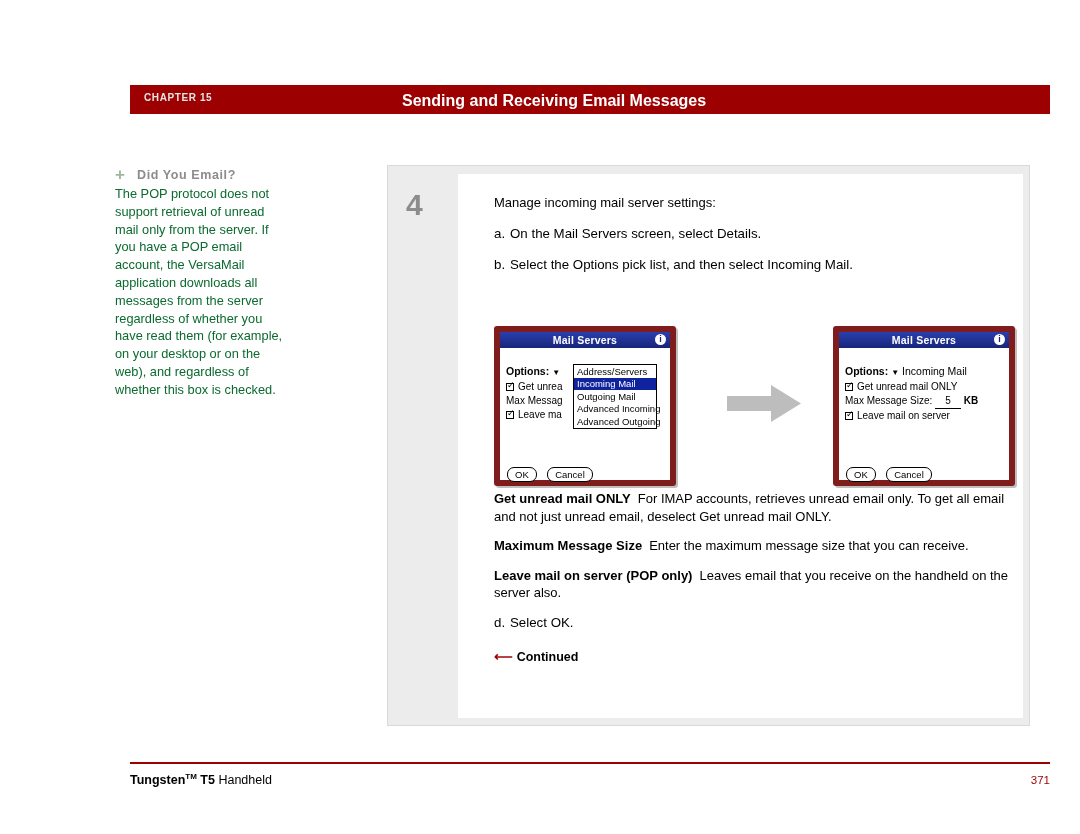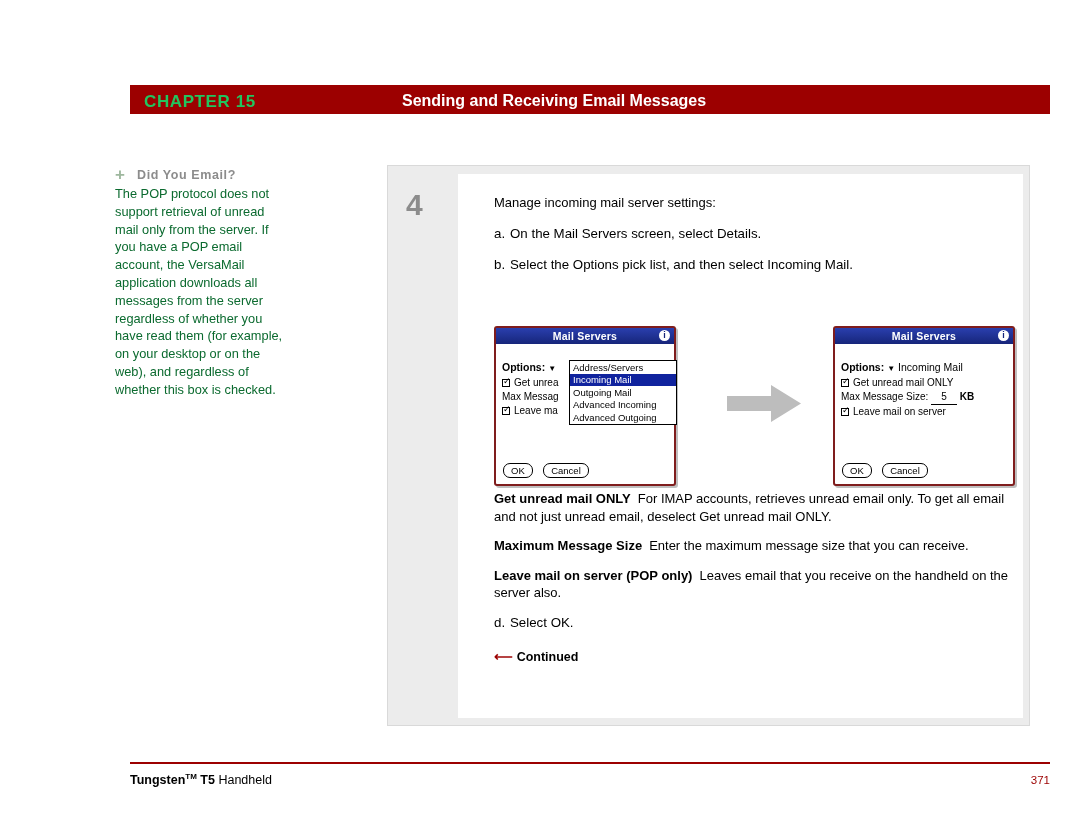--- a/index.html
+++ b/index.html
@@ -19,22 +19,22 @@
   
   .header-bar {
     position: absolute;
     left: 130px; top: 85px;
     width: 920px; height: 29px;
     background: #9c0000;
   }
   .header-chapter {
     position: absolute;
     left: 14px; top: 7px;
-    color: #22c55e;
-    font-size: 17px;
+    color: #e5e5e5;
+    font-size: 10px;
     font-weight: bold;
     letter-spacing: 0.6px;
   }
   .header-title {
     position: absolute;
     left: 272px; top: 7px;
     color: #ffffff;
     font-size: 16px;
     font-weight: bold;
   }
@@ -136,21 +136,21 @@
   .devices {
     position: absolute;
     left: 106px; top: 160px;
     width: 520px; height: 160px;
   }
   .device {
     position: absolute;
     top: 0;
     width: 182px; height: 160px;
     background: #ffffff;
-    border: 2px solid #7f1d1d;
+    border: 6px solid #7f1d1d;
     border-radius: 3px;
     box-shadow: 2px 2px 0 rgba(0,0,0,0.25);
   }
   .device.left { left: 0px; }
   .device.right { left: 339px; }
   .dev-title {
     position: relative;
     height: 16px;
     background: #1a2f8f;
     background: linear-gradient(#2a3fae, #16257a);
@@ -203,21 +203,21 @@
     display: inline-block;
     border-bottom: 1px solid #000;
     min-width: 26px;
     text-align: center;
   }
 
   
   .dropdown {
     position: absolute;
     left: 73px; top: 16px;
-    width: 108px;
+    width: 84px;
     border: 1px solid #000;
     background: #ffffff;
     z-index: 5;
   }
   .dd-item {
     font-size: 9.5px;
     line-height: 11.6px;
     padding: 0.5px 3px;
     color: #000;
     white-space: nowrap;

